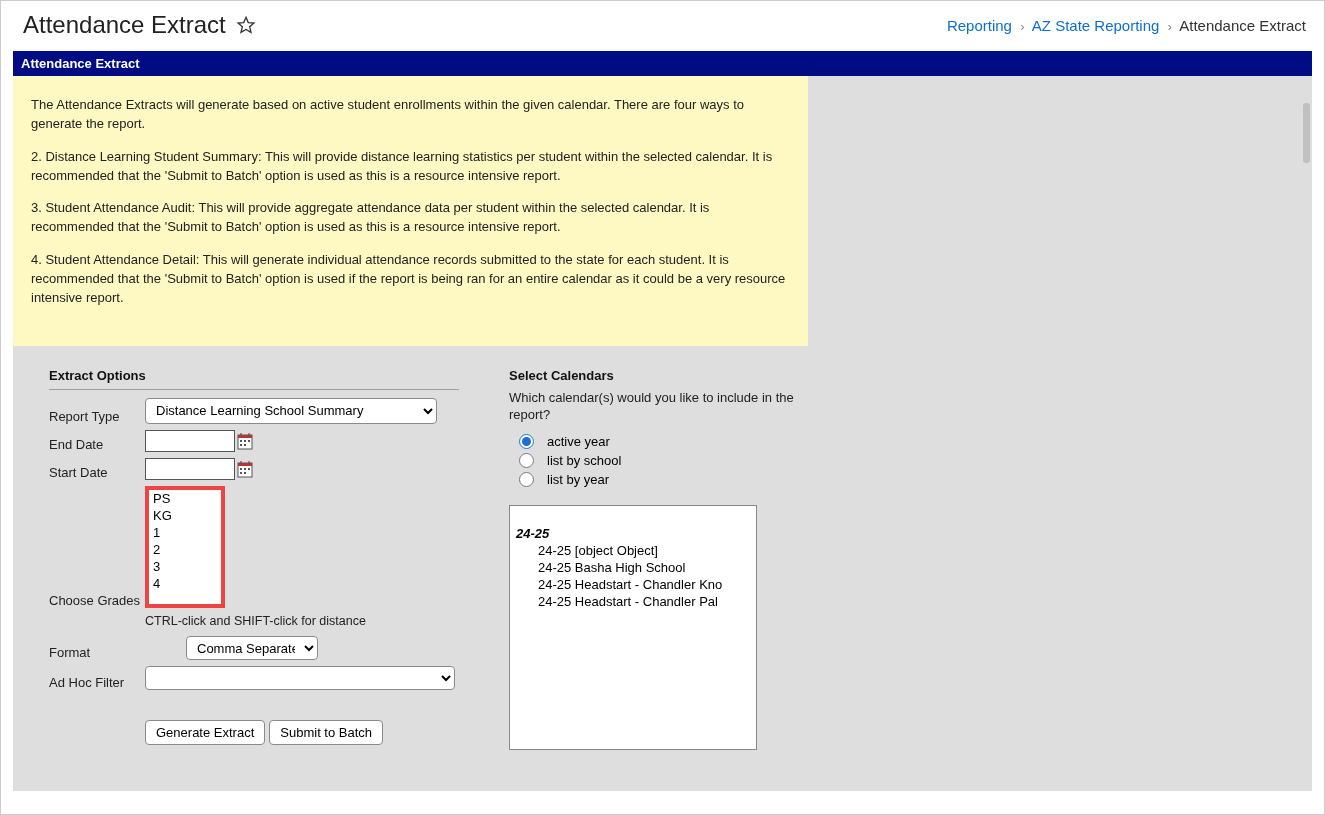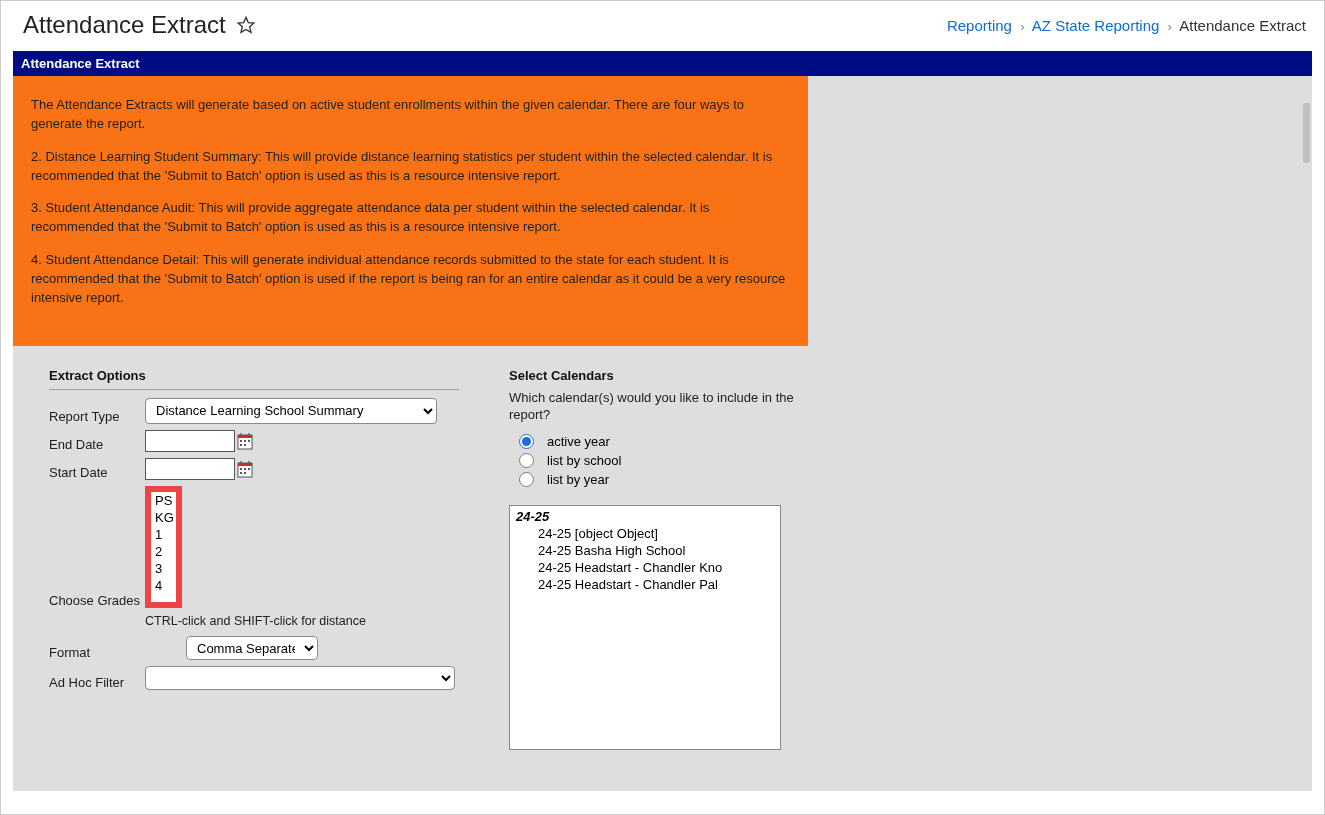--- a/index.html
+++ b/index.html
@@ -60,21 +60,21 @@
       position: relative;
     }
     .panel-header {
       background: #000c83;
       color: #fff;
       font-weight: bold;
       font-size: 13px;
       padding: 5px 8px;
     }
     .description-box {
-      background: #f97316;
+      background: #fef9c3;
       padding: 14px 18px 24px 18px;
       width: 795px;
       color: #222;
       line-height: 1.45;
     }
     .description-box p { margin: 6px 0 14px 0; }
     .form-area {
       display: flex;
       gap: 50px;
       padding: 22px 0 0 36px;
@@ -114,23 +114,23 @@
     }
     select.combo { width: 292px; height: 26px; }
     .date-wrap { display: flex; align-items: center; }
     input.date-input { width: 90px; height: 22px; border-radius: 0; border: 1px solid #555; }
     .cal-icon {
       width: 16px; height: 18px;
       margin-left: 2px;
       cursor: pointer;
     }
     .grades-list {
-      width: 37px;
+      width: 80px;
       height: 122px;
-      border: 6px solid #ef4444;
+      border: 4px solid #ef4444;
       background: #fff;
       overflow-y: scroll;
       font-size: 13px;
     }
     .grades-list div { padding: 1px 4px; cursor: pointer; }
     .hint { color: #222; font-size: 12.5px; margin: 4px 0 8px 0; }
     select.format-sel { width: 132px; height: 24px; margin-left: 41px; }
     select.adhoc-sel { width: 310px; height: 24px; }
     .button-row { margin-top: 30px; display: flex; gap: 4px; }
     button.action {
@@ -150,24 +150,24 @@
       margin: 4px 0 4px 10px;
     }
     .radio-row input[type=radio] {
       width: 15px; height: 15px;
       accent-color: #1b6fd6;
     }
     .calendar-tree {
       margin-top: 18px;
       border: 1px solid #888;
       background: #fff;
-      width: 272px;
+      width: 248px;
       height: 245px;
       overflow-y: scroll;
-      padding: 3px 6px;
+      padding: 20px 6px;
       font-size: 13px;
     }
     .tree-root { font-weight: bold; font-style: italic; }
     .tree-child { padding-left: 22px; margin-top: 2px; }
     .scroll-stub {
       position: absolute;
       right: 2px;
       top: 52px;
       width: 7px;
       height: 60px;
@@ -284,20 +284,24 @@
 
         <div class="form-row">
           <div class="form-label">Ad Hoc Filter</div>
           <div class="form-control">
             <select class="adhoc-sel">
               <option></option>
             </select>
           </div>
         </div>
 
+        <div class="button-row" style="margin-left:96px;">
+          <button class="action">Generate Extract</button>
+          <button class="action">Submit to Batch</button>
+        </div>
       </div>
 
       <div class="col-right">
         <div class="section-title">Select Calendars</div>
         <div class="cal-question">Which calendar(s) would you like to include in the report?</div>
 
         <div class="radio-row">
           <input type="radio" name="calopt" checked="" style="">
           <label>active year</label>
         </div>

